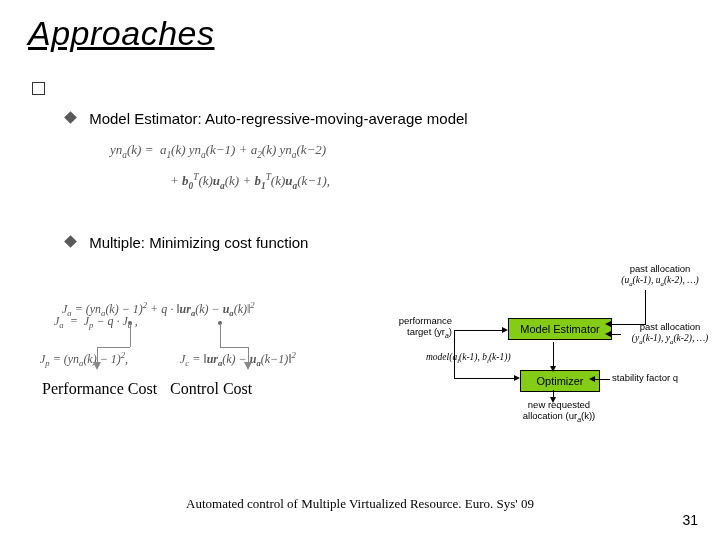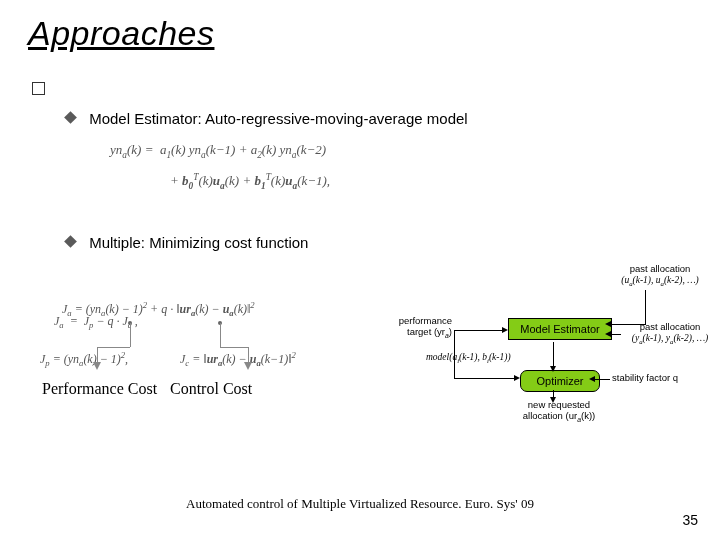--- a/index.html
+++ b/index.html
@@ -111,21 +111,21 @@
   }
   .box {
     position:absolute;
     border:1px solid #000;
     background:#84cc16;
     text-align:center;
     padding:4px 6px;
     font-size:11px;
   }
   .box-est { top:58px; left:128px; width:90px; }
-  .box-opt { top:110px; left:140px; width:66px;border-radius:7px; }
+  .box-opt { top:110px; left:140px; width:66px; }
   .dlabel { position:absolute; font-size:9.5px; line-height:1.15; text-align:center; }
 
   .diag-line { position:absolute; background:#000; }
   .diag-arrow-r {
     position:absolute; width:0;height:0;
     border-top:3px solid transparent;
     border-bottom:3px solid transparent;
     border-left:6px solid #000;
   }
   .diag-arrow-l {
@@ -249,13 +249,13 @@
   <div class="diag-arrow-r" style="top:115px; left:134px;"></div>
 
   <div class="diag-line" style="top:119px; left:214px; width:16px; height:1px;"></div>
   <div class="diag-arrow-l" style="top:116px; left:209px;"></div>
 
   <div class="diag-line" style="top:130px; left:173px; width:1px; height:10px;"></div>
   <div class="diag-arrow-d" style="top:137px; left:170px;"></div>
 </div>
 
 <div class="footer">Automated control of Multiple Virtualized Resource. Euro. Sys' 09</div>
-<div class="page-num">35</div>
+<div class="page-num">31</div>
 
 </body></html>

